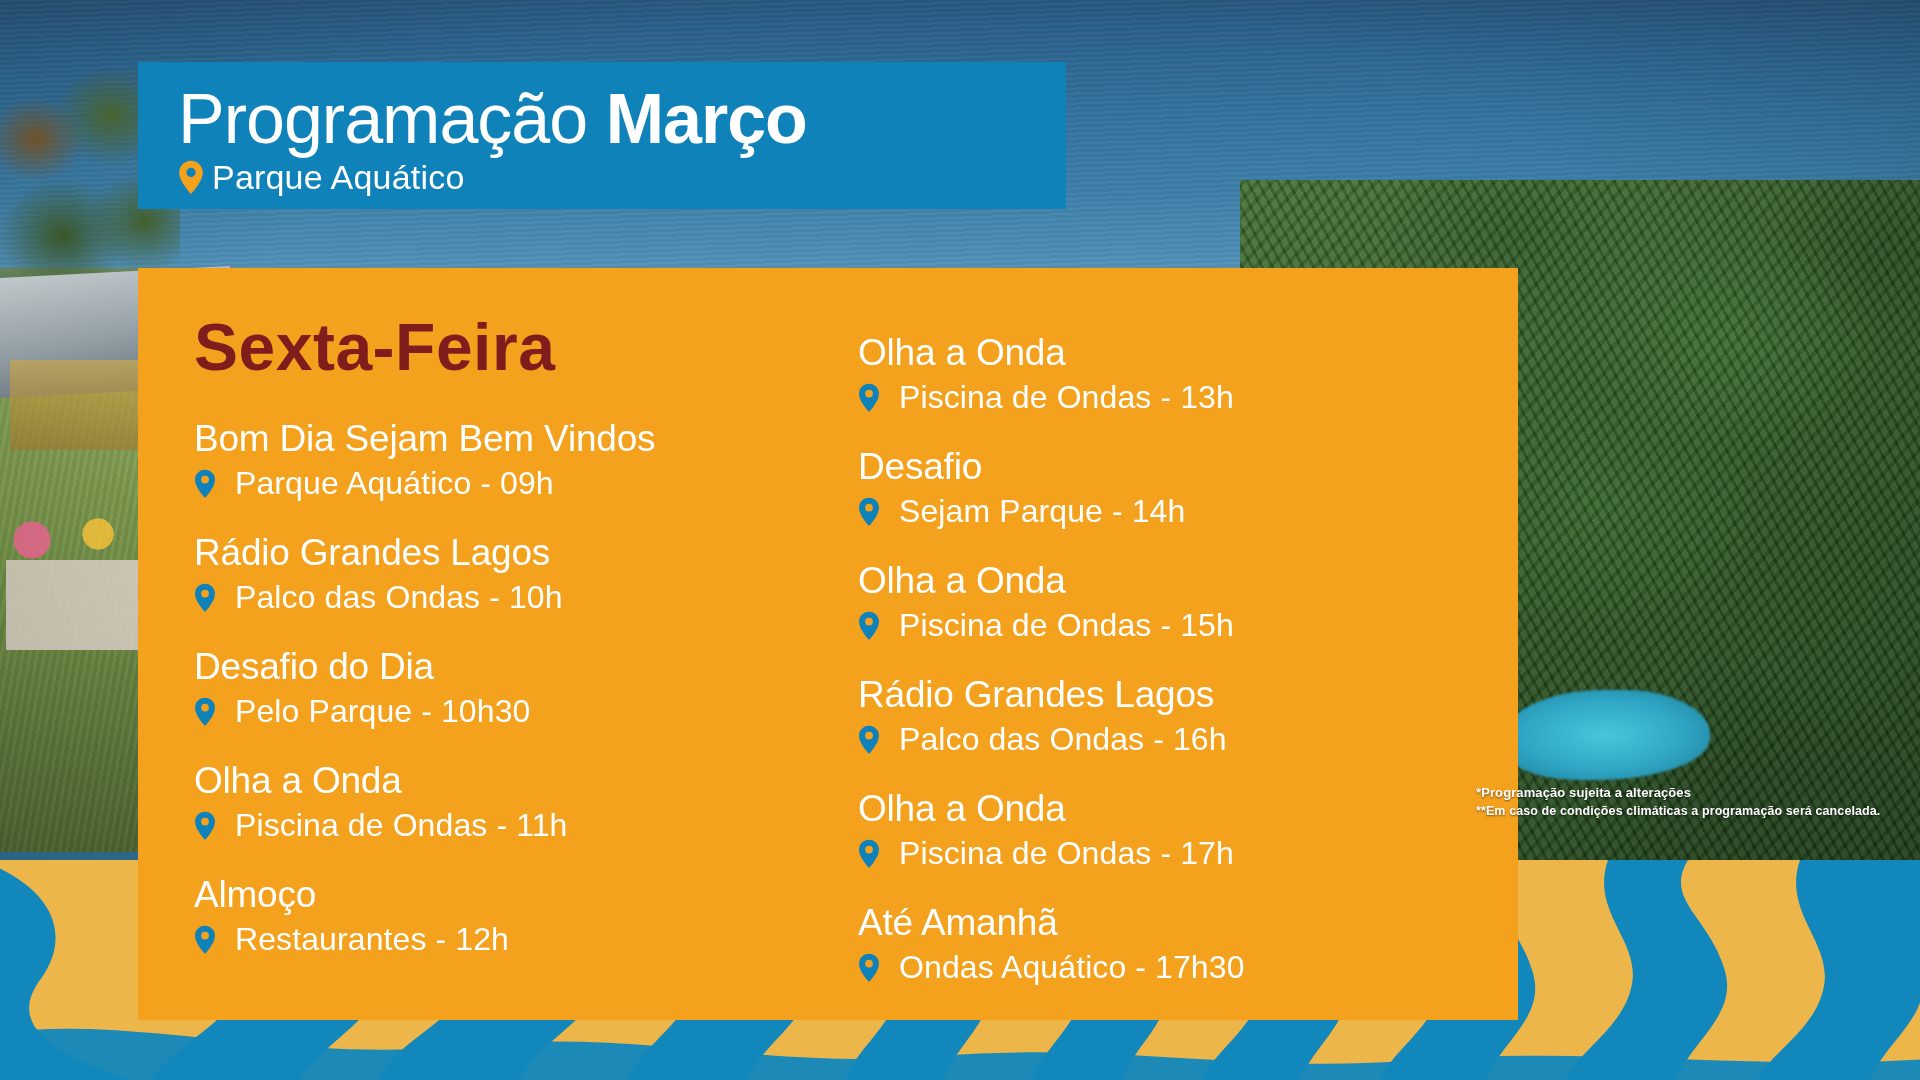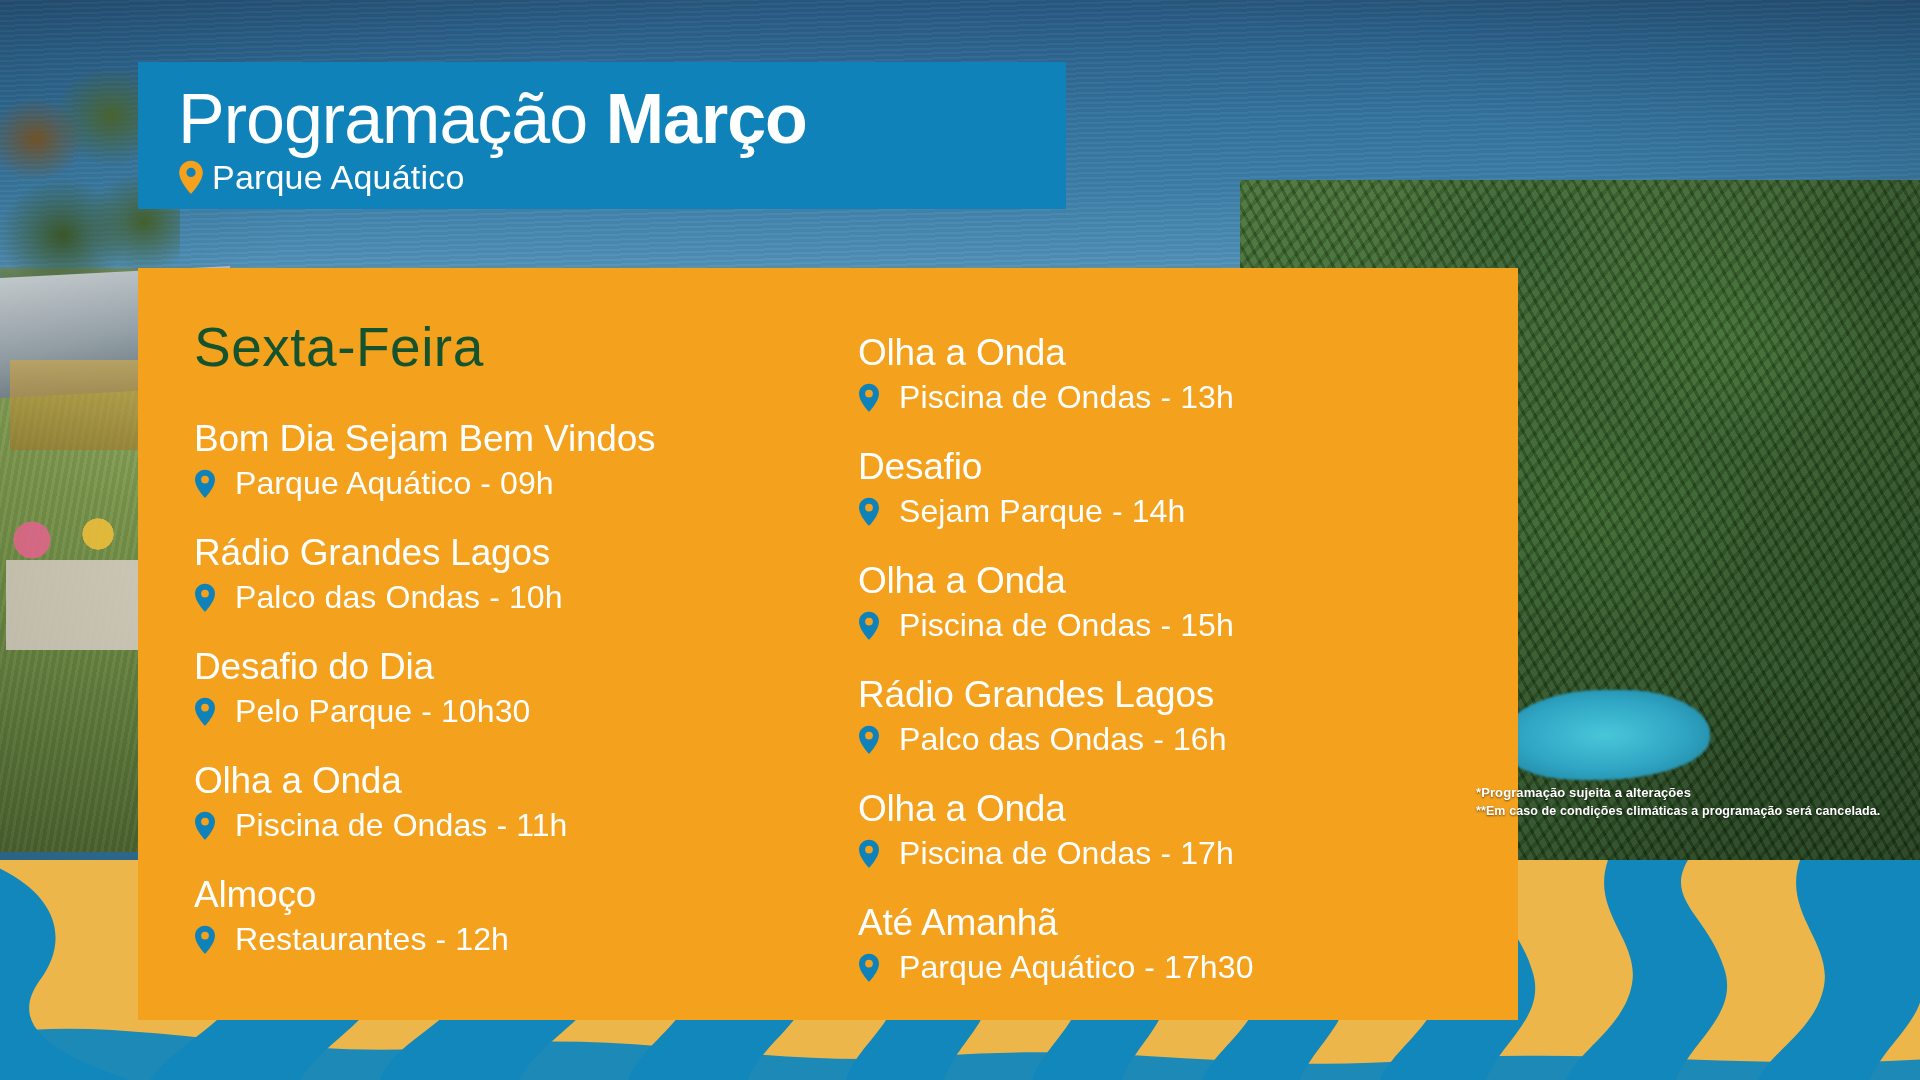--- a/index.html
+++ b/index.html
@@ -209,24 +209,24 @@
   .col {
     flex: 1 1 0;
     display: flex;
     flex-direction: column;
   }
   .col-left  { padding-top: 0; }
   .col-right { padding-top: 18px; }
 
   .day-title {
     margin: 0 0 34px 0;
-    color: #14532d;
-    font-size: 55px;
+    color: #7f1d1d;
+    font-size: 66px;
     line-height: 70px;
-    font-weight: 400;
+    font-weight: 700;
     letter-spacing: .5px;
   }
 
   .event {
     margin-bottom: 27px;
   }
   .event:last-child { margin-bottom: 0; }
 
   .event-name {
     margin: 0 0 2px 0;
@@ -455,21 +455,21 @@
 
       <div class="event">
         <p class="event-name">Até Amanhã</p>
         <div class="event-loc">
           <span class="pin">
             <svg width="22" height="29" viewBox="0 0 26 34" xmlns="http://www.w3.org/2000/svg" aria-hidden="true">
               <path d="M13 0.8C6.4 0.8 1.2 6 1.2 12.6c0 8.6 10 19.5 11 20.6.4.4 1.2.4 1.6 0 1-1.1 11-12 11-20.6C24.8 6 19.6 0.8 13 0.8z" fill="#0f82b9"></path>
               <circle cx="13" cy="12.4" r="4.6" fill="#f4a11d"></circle>
             </svg>
           </span>
-          <span>Parque Aquático - 17h30</span>
+          <span>Ondas Aquático - 17h30</span>
         </div>
       </div>
 
     </div>
   </div>
 
   <div class="disclaimer">
     <div class="line1">*Programação sujeita a alterações</div>
     <div class="line2">**Em caso de condições climáticas a programação será cancelada.</div>
   </div>

